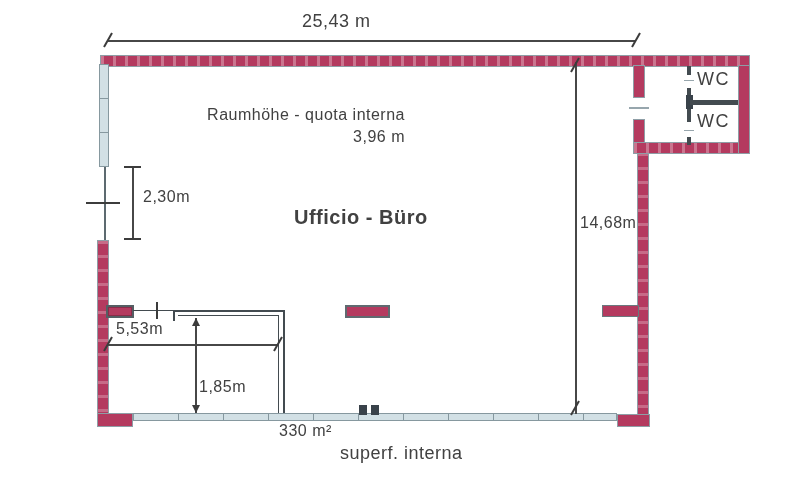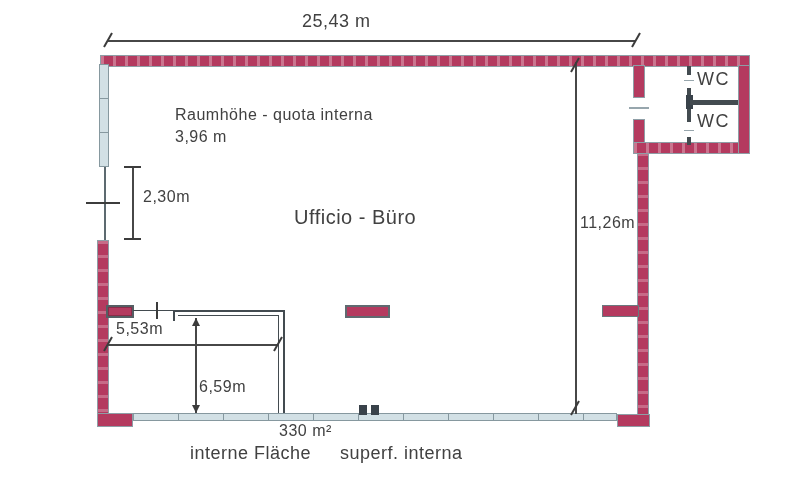--- a/index.html
+++ b/index.html
@@ -20,21 +20,21 @@
   .tick{position:absolute;width:16px;height:2px;background:#3c3c3c;transform:rotate(-60deg);}
   .htick{position:absolute;width:17px;height:2px;background:#3c3c3c;}
   .xtick{position:absolute;background:#3c3c3c;}
   .arr{position:absolute;width:0;height:0;border-left:4px solid transparent;border-right:4px solid transparent;}
   .arr.up{border-bottom:8px solid #3c3c3c;}
   .arr.down{border-top:8px solid #3c3c3c;}
   .label{position:absolute;white-space:nowrap;color:#414141;letter-spacing:.5px;}
   .f17{font-size:16px;}
   .f19{font-size:18px;}
   .f21{font-size:20px;}
-  .center{text-align:left;}
+  .center{text-align:right;}
   .darkbit{position:absolute;background:#39424a;}
 </style>
 </head>
 <body>
 
 <div class="plan" style="--wall: #b43a5f; --win: #d2e0e5; --line: #474747;">
 
   <div class="label f19" style="left:302px;top:11px;">25,43 m</div>
   <div class="dline" style="left:108px;top:40px;width:528px;height:1.5px;"></div>
   <div class="tick" style="left:100px;top:39px;"></div>
@@ -82,41 +82,40 @@
   <div class="label f19" style="left:697px;top:111px;letter-spacing:1.5px;">WC</div>
 
   <div class="dline" style="left:132px;top:167px;width:1.5px;height:73px;"></div>
   <div class="htick" style="left:124px;top:166px;"></div>
   <div class="htick" style="left:124px;top:238px;"></div>
   <div class="label f17" style="left:143px;top:188px;">2,30m</div>
 
   <div class="dline" style="left:575px;top:62px;width:1.5px;height:352px;"></div>
   <div class="tick" style="left:567px;top:64px;"></div>
   <div class="tick" style="left:567px;top:407px;"></div>
-  <div class="label f17" style="left:580px;top:214px;">11,26m</div>
+  <div class="label f17" style="left:580px;top:214px;">14,68m</div>
 
   <div class="pline" style="left:173px;top:310px;width:110px;height:1.5px;"></div>
   <div class="pline" style="left:178px;top:315px;width:101px;height:1px;"></div>
   <div class="pline" style="left:173px;top:310px;width:1.5px;height:11px;"></div>
   <div class="pline" style="left:283px;top:310px;width:1.5px;height:103px;"></div>
   <div class="pline" style="left:278px;top:315px;width:1px;height:98px;"></div>
   <div class="pline" style="left:133px;top:310px;width:40px;height:1px;"></div>
   <div class="xtick" style="left:156px;top:302px;width:1.5px;height:17px;"></div>
 
   <div class="dline" style="left:108px;top:344px;width:170px;height:1.5px;"></div>
   <div class="tick" style="left:100px;top:343px;"></div>
   <div class="tick" style="left:270px;top:343px;"></div>
   <div class="label f17" style="left:116px;top:320px;">5,53m</div>
 
   <div class="dline" style="left:195px;top:318px;width:1.5px;height:95px;"></div>
   <div class="arr up" style="left:192px;top:318px;"></div>
   <div class="arr down" style="left:192px;top:405px;"></div>
-  <div class="label f17" style="left:199px;top:378px;">6,59m</div>
+  <div class="label f17" style="left:199px;top:378px;">1,85m</div>
 
   <div class="label f17 center" style="left:175px;top:106px;width:230px;">Raumhöhe - quota interna</div>
   <div class="label f17 center" style="left:175px;top:128px;width:230px;">3,96 m</div>
-  <div class="label f21" style="left:294px;top:206px;">Ufficio - Büro</div>
+  <div class="label f21" style="left:294px;top:206px;font-weight:bold;">Ufficio - Büro</div>
 
   <div class="label f17" style="left:279px;top:422px;">330 m²</div>
-  <div class="label f19" style="left:190px;top:443px;">interne Fläche</div>
   <div class="label f19" style="left:340px;top:443px;">superf. interna</div>
 
 </div>
 
 </body></html>

